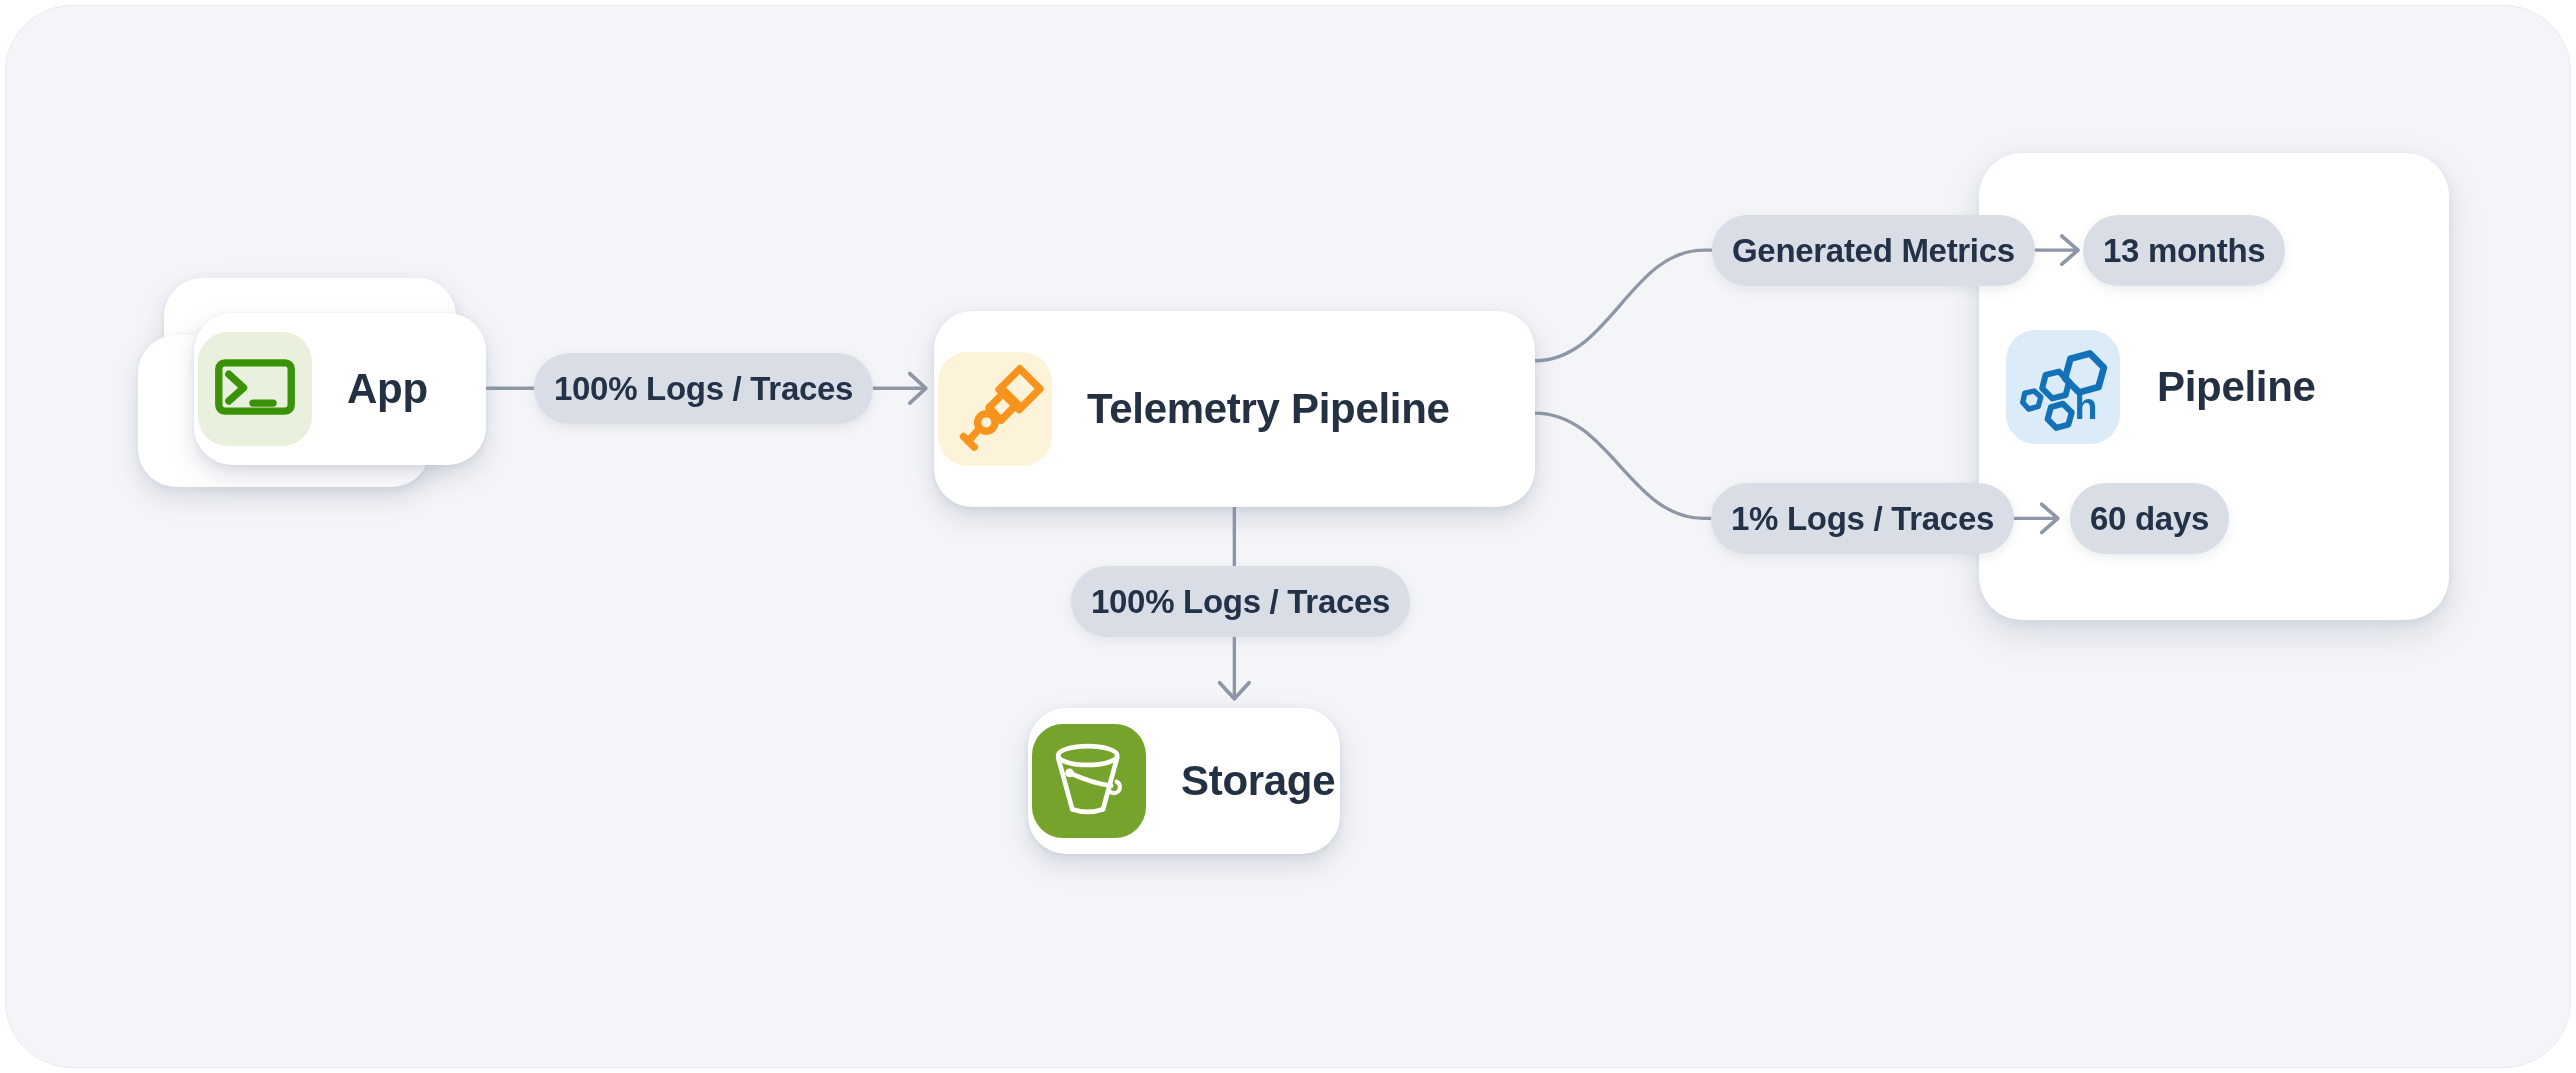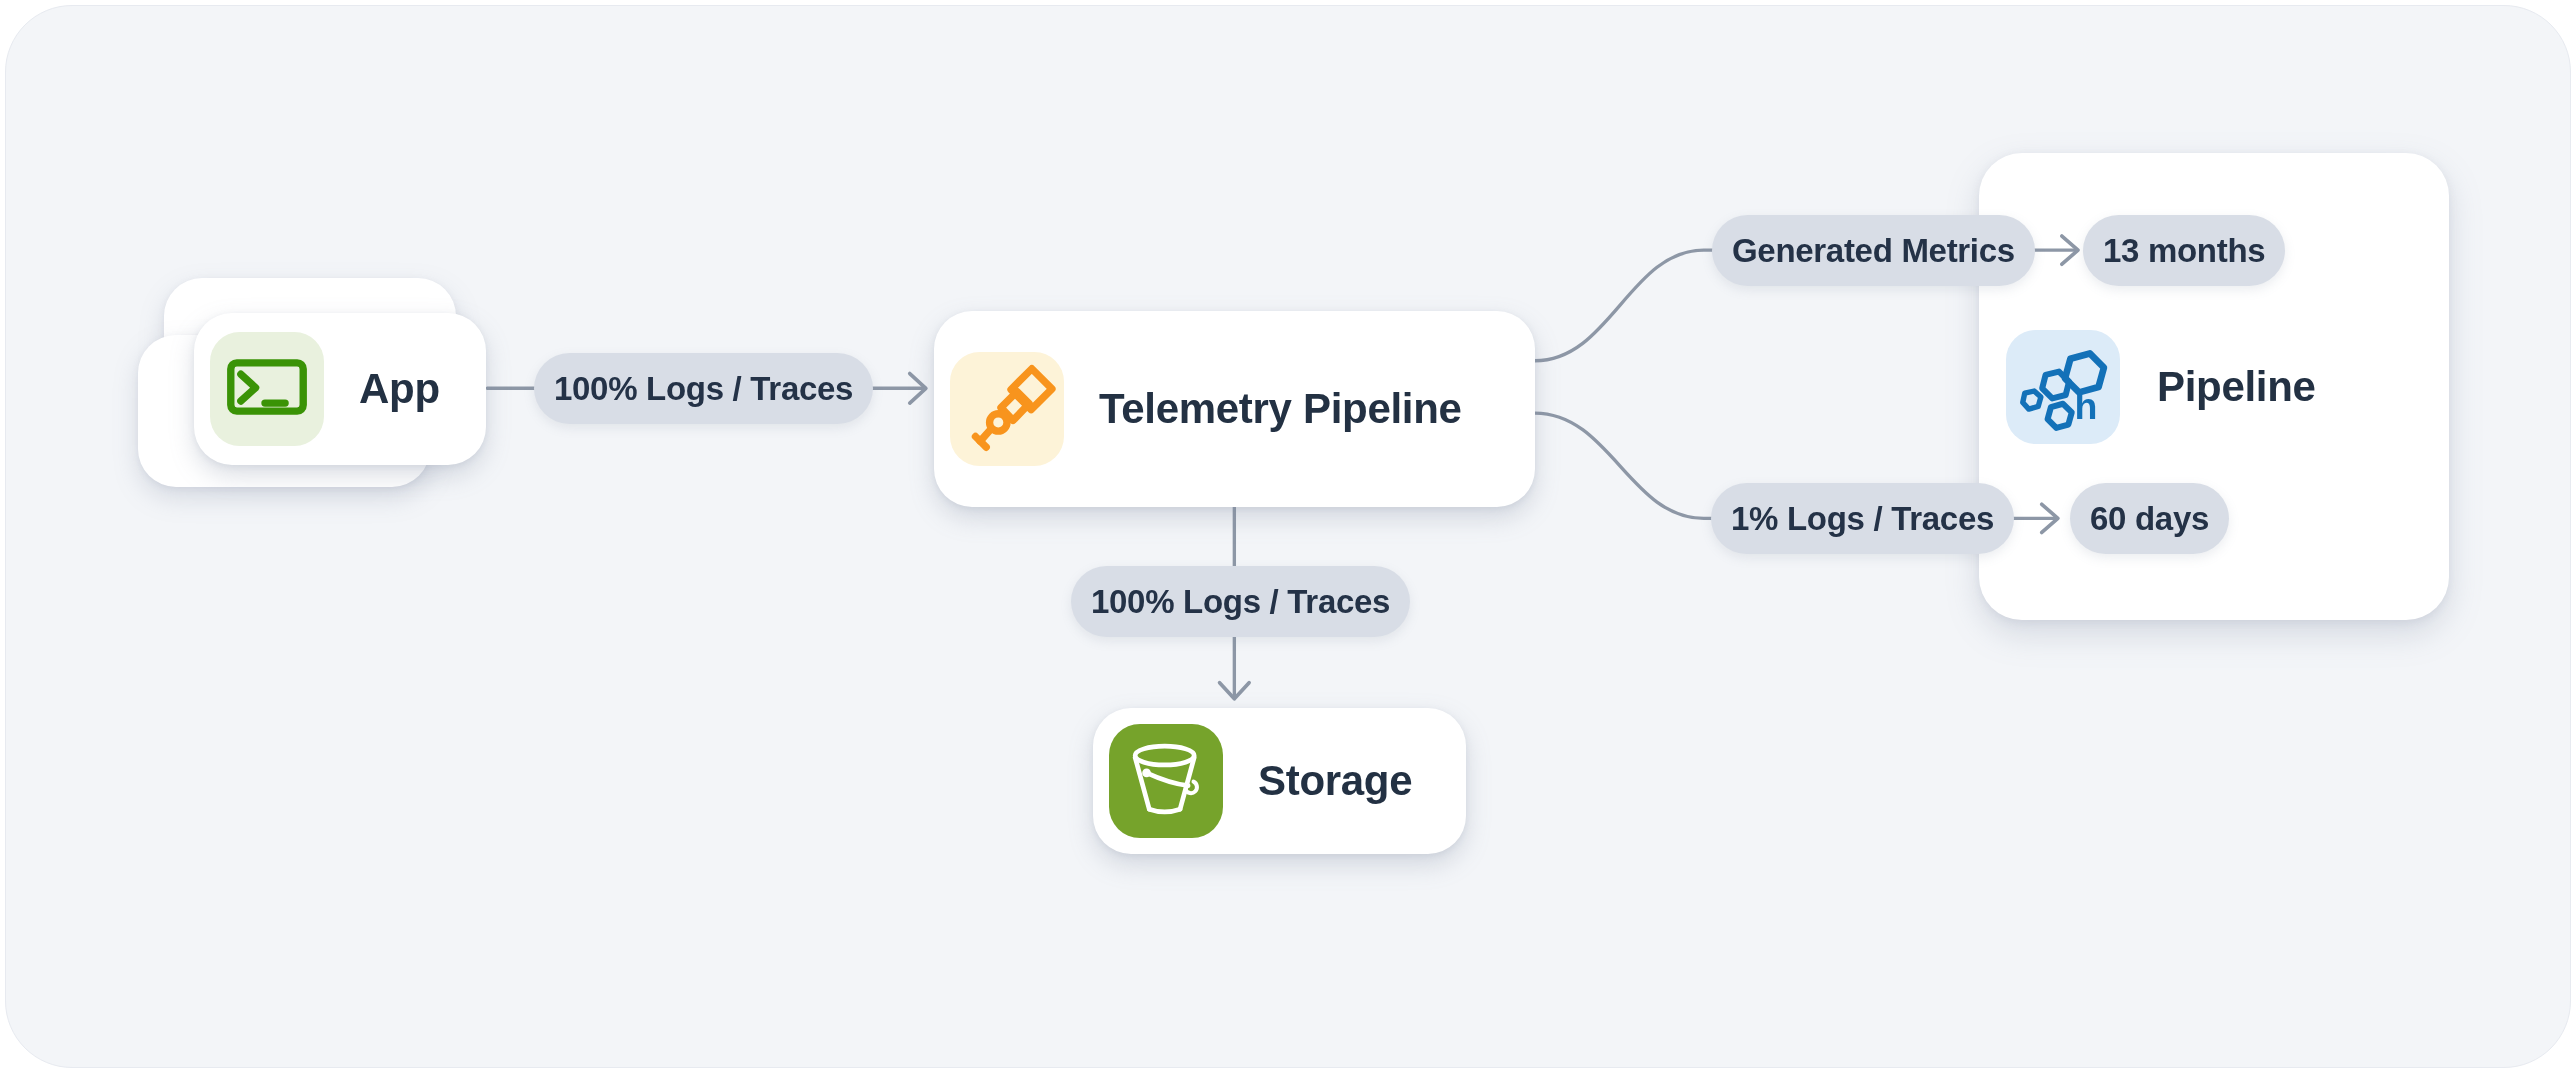--- a/index.html
+++ b/index.html
@@ -7,21 +7,21 @@
     position:relative;width:2576px;height:1073px;overflow:hidden;
     font-family:"Liberation Sans",sans-serif;background:#ffffff;
   }
   .panel{
     position:absolute;left:5.4px;top:5.4px;right:5.4px;bottom:5.4px;
     background:#f3f5f8;border:1.3px solid #e7eaf0;border-radius:67px;
   }
   .edges-svg{position:absolute;left:0;top:0;width:2576px;height:1073px;z-index:2;}
   .node{
     position:absolute;display:flex;align-items:center;gap:35px;
-    padding-left:16px;box-sizing:border-box;background:#ffffff;border-radius:38px;
+    padding-left:4px;box-sizing:border-box;background:#ffffff;border-radius:38px;
     box-shadow:0 10.7px 24px rgba(128,141,163,.28),0 2px 6px rgba(128,141,163,.14);
     z-index:3;
   }
   .ghost-card{
     position:absolute;background:#ffffff;border-radius:38px;
     box-shadow:0 10.7px 24px rgba(128,141,163,.25),0 2px 6px rgba(128,141,163,.12);
     z-index:3;
   }
   .node-label{
     font-size:42px;font-weight:700;color:#233143;white-space:nowrap;letter-spacing:-0.3px;
@@ -43,21 +43,21 @@
     z-index:1;
   }
   .hc-row{
     position:absolute;left:27px;top:0;height:100%;display:flex;align-items:center;gap:37px;z-index:3;
   }
   
   #node-app{left:194px;top:313px;width:292px;height:152px;}
   #app-ghost-a{left:164px;top:278px;width:292px;height:152px;}
   #app-ghost-b{left:138px;top:335px;width:292px;height:152px;}
   #node-pipeline{left:934px;top:311px;width:601px;height:196px;}
-  #node-storage{left:1093px;top:708px;width:373px;height:146px;}
+  #node-storage{left:1028px;top:708px;width:312px;height:146px;}
   #card-honeycomb{left:1979px;top:153px;width:470px;height:467px;}
   
   #pill-app-pipeline{left:534px;top:353px;}
   #pill-pipeline-storage{left:1071px;top:566px;}
   #pill-generated-metrics{left:1712px;top:215px;}
   #pill-sampled{left:1711px;top:483px;}
   #pill-13-months{left:2083px;top:215px;}
   #pill-60-days{left:2070px;top:483px;}
 </style>
 </head>

